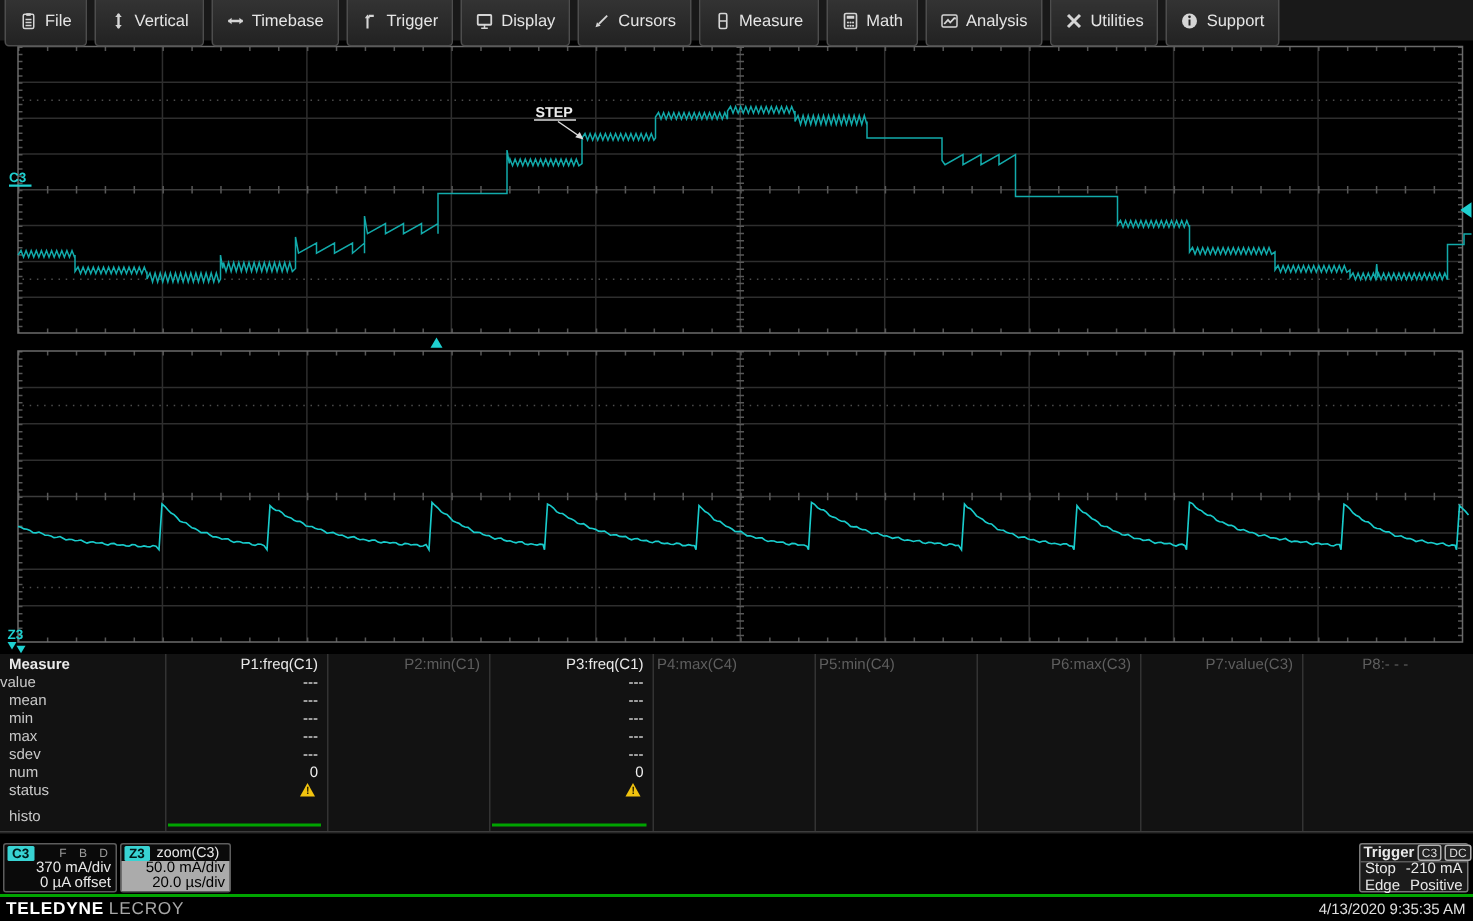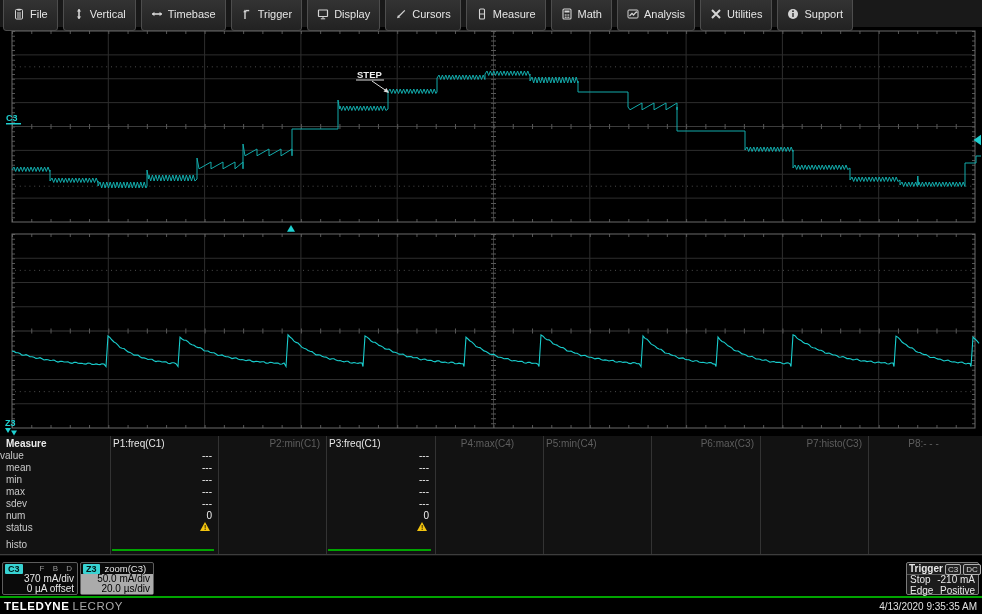--- a/index.html
+++ b/index.html
@@ -247,49 +247,49 @@
       <div class="cell m-rowlabel" style="left: 6px; top: 86px;">status</div>
       <div class="cell m-rowlabel" style="left: 6px; top: 103px;">histo</div>
       <div class="m-sep" style="left: 110px; top: 0px; height: 118px;"></div>
       <div class="m-sep" style="left: 218px; top: 0px; height: 118px;"></div>
       <div class="m-sep" style="left: 326px; top: 0px; height: 118px;"></div>
       <div class="m-sep" style="left: 435px; top: 0px; height: 118px;"></div>
       <div class="m-sep" style="left: 543px; top: 0px; height: 118px;"></div>
       <div class="m-sep" style="left: 651px; top: 0px; height: 118px;"></div>
       <div class="m-sep" style="left: 760px; top: 0px; height: 118px;"></div>
       <div class="m-sep" style="left: 868px; top: 0px; height: 118px;"></div>
-      <div class="cell m-head-active" style="left: 113px; top: 2px; width: 99px; ">P1:freq(C1)</div>
+      <div class="cell m-head-active" style="left: 113px; top: 2px; width: 99px; text-align: right;">P1:freq(C1)</div>
       <div class="cell m-val" style="left: 113px; top: 14px; width: 99px; text-align: right;">---</div>
       <div class="cell m-val" style="left: 113px; top: 26px; width: 99px; text-align: right;">---</div>
       <div class="cell m-val" style="left: 113px; top: 38px; width: 99px; text-align: right;">---</div>
       <div class="cell m-val" style="left: 113px; top: 50px; width: 99px; text-align: right;">---</div>
       <div class="cell m-val" style="left: 113px; top: 62px; width: 99px; text-align: right;">---</div>
       <div class="cell m-val" style="left: 113px; top: 74px; width: 99px; text-align: right;">0</div>
       <div class="warn-wrap" style="left: 200px; top: 86px;">
         <div class="warn-tri" style="border-bottom:9px solid #f2c40f"></div>
         <div class="warn-bang">!</div>
       </div>
       <div class="histo-line" style="left: 112px; top: 113px; width: 102px; background: rgb(0, 164, 0);"></div>
       <div class="cell m-head-inactive" style="left: 221px; top: 2px; width: 99px; text-align: right;">P2:min(C1)</div>
-      <div class="cell m-head-active" style="left: 329px; top: 2px; width: 100px; text-align: left;">P3:freq(C1)</div>
+      <div class="cell m-head-active" style="left: 329px; top: 2px; width: 100px; text-align: right;">P3:freq(C1)</div>
       <div class="cell m-val" style="left: 329px; top: 14px; width: 100px; text-align: right;">---</div>
       <div class="cell m-val" style="left: 329px; top: 26px; width: 100px; text-align: right;">---</div>
       <div class="cell m-val" style="left: 329px; top: 38px; width: 100px; text-align: right;">---</div>
       <div class="cell m-val" style="left: 329px; top: 50px; width: 100px; text-align: right;">---</div>
       <div class="cell m-val" style="left: 329px; top: 62px; width: 100px; text-align: right;">---</div>
       <div class="cell m-val" style="left: 329px; top: 74px; width: 100px; text-align: right;">0</div>
       <div class="warn-wrap" style="left: 417px; top: 86px;">
         <div class="warn-tri" style="border-bottom:9px solid #f2c40f"></div>
         <div class="warn-bang">!</div>
       </div>
       <div class="histo-line" style="left: 328px; top: 113px; width: 103px; background: rgb(0, 164, 0);"></div>
-      <div class="cell m-head-inactive" style="left: 438px; top: 2px; width: 99px; text-align: center;">P4:max(C4)</div>
+      <div class="cell m-head-inactive" style="left: 438px; top: 2px; width: 99px; text-align: left;">P4:max(C4)</div>
       <div class="cell m-head-inactive" style="left: 546px; top: 2px; width: 99px; text-align: left;">P5:min(C4)</div>
       <div class="cell m-head-inactive" style="left: 654px; top: 2px; width: 100px; text-align: right;">P6:max(C3)</div>
-      <div class="cell m-head-inactive" style="left: 763px; top: 2px; width: 99px; text-align: right;">P7:histo(C3)</div>
+      <div class="cell m-head-inactive" style="left: 763px; top: 2px; width: 99px; text-align: right;">P7:value(C3)</div>
       <div class="cell m-head-inactive" style="left: 871px; top: 2px; width: 105px; text-align: center;">P8:- - -</div>
       <div class="m-bottomline"></div>
     </div>
 
   <div class="dbox c3-box">
     <div class="dhead">
       <span class="badge">C3</span>
       <span class="flags">F B D</span>
     </div>
     <div class="vline">370 mA/div</div>

